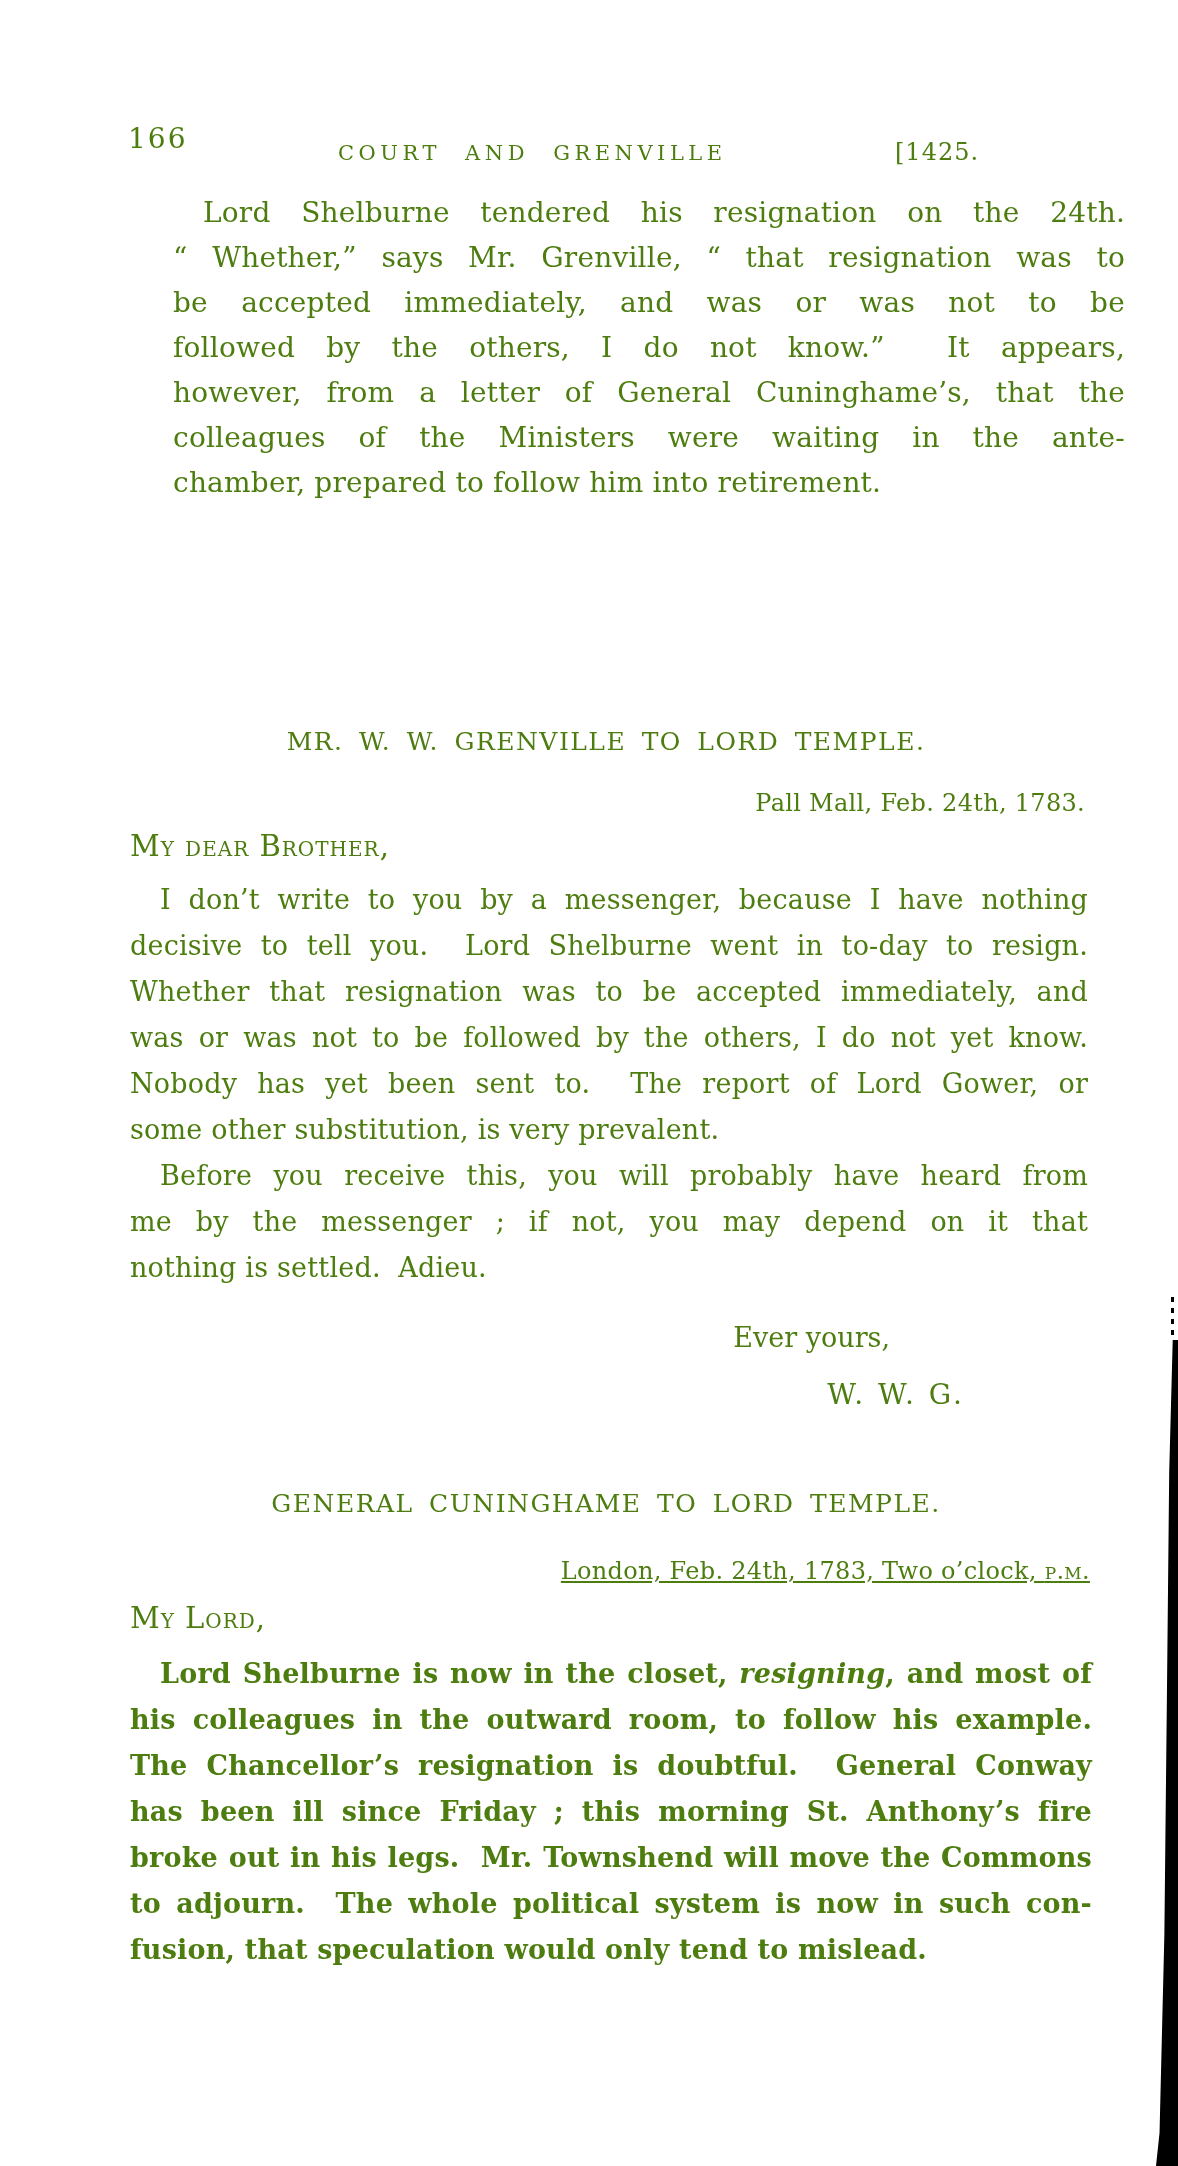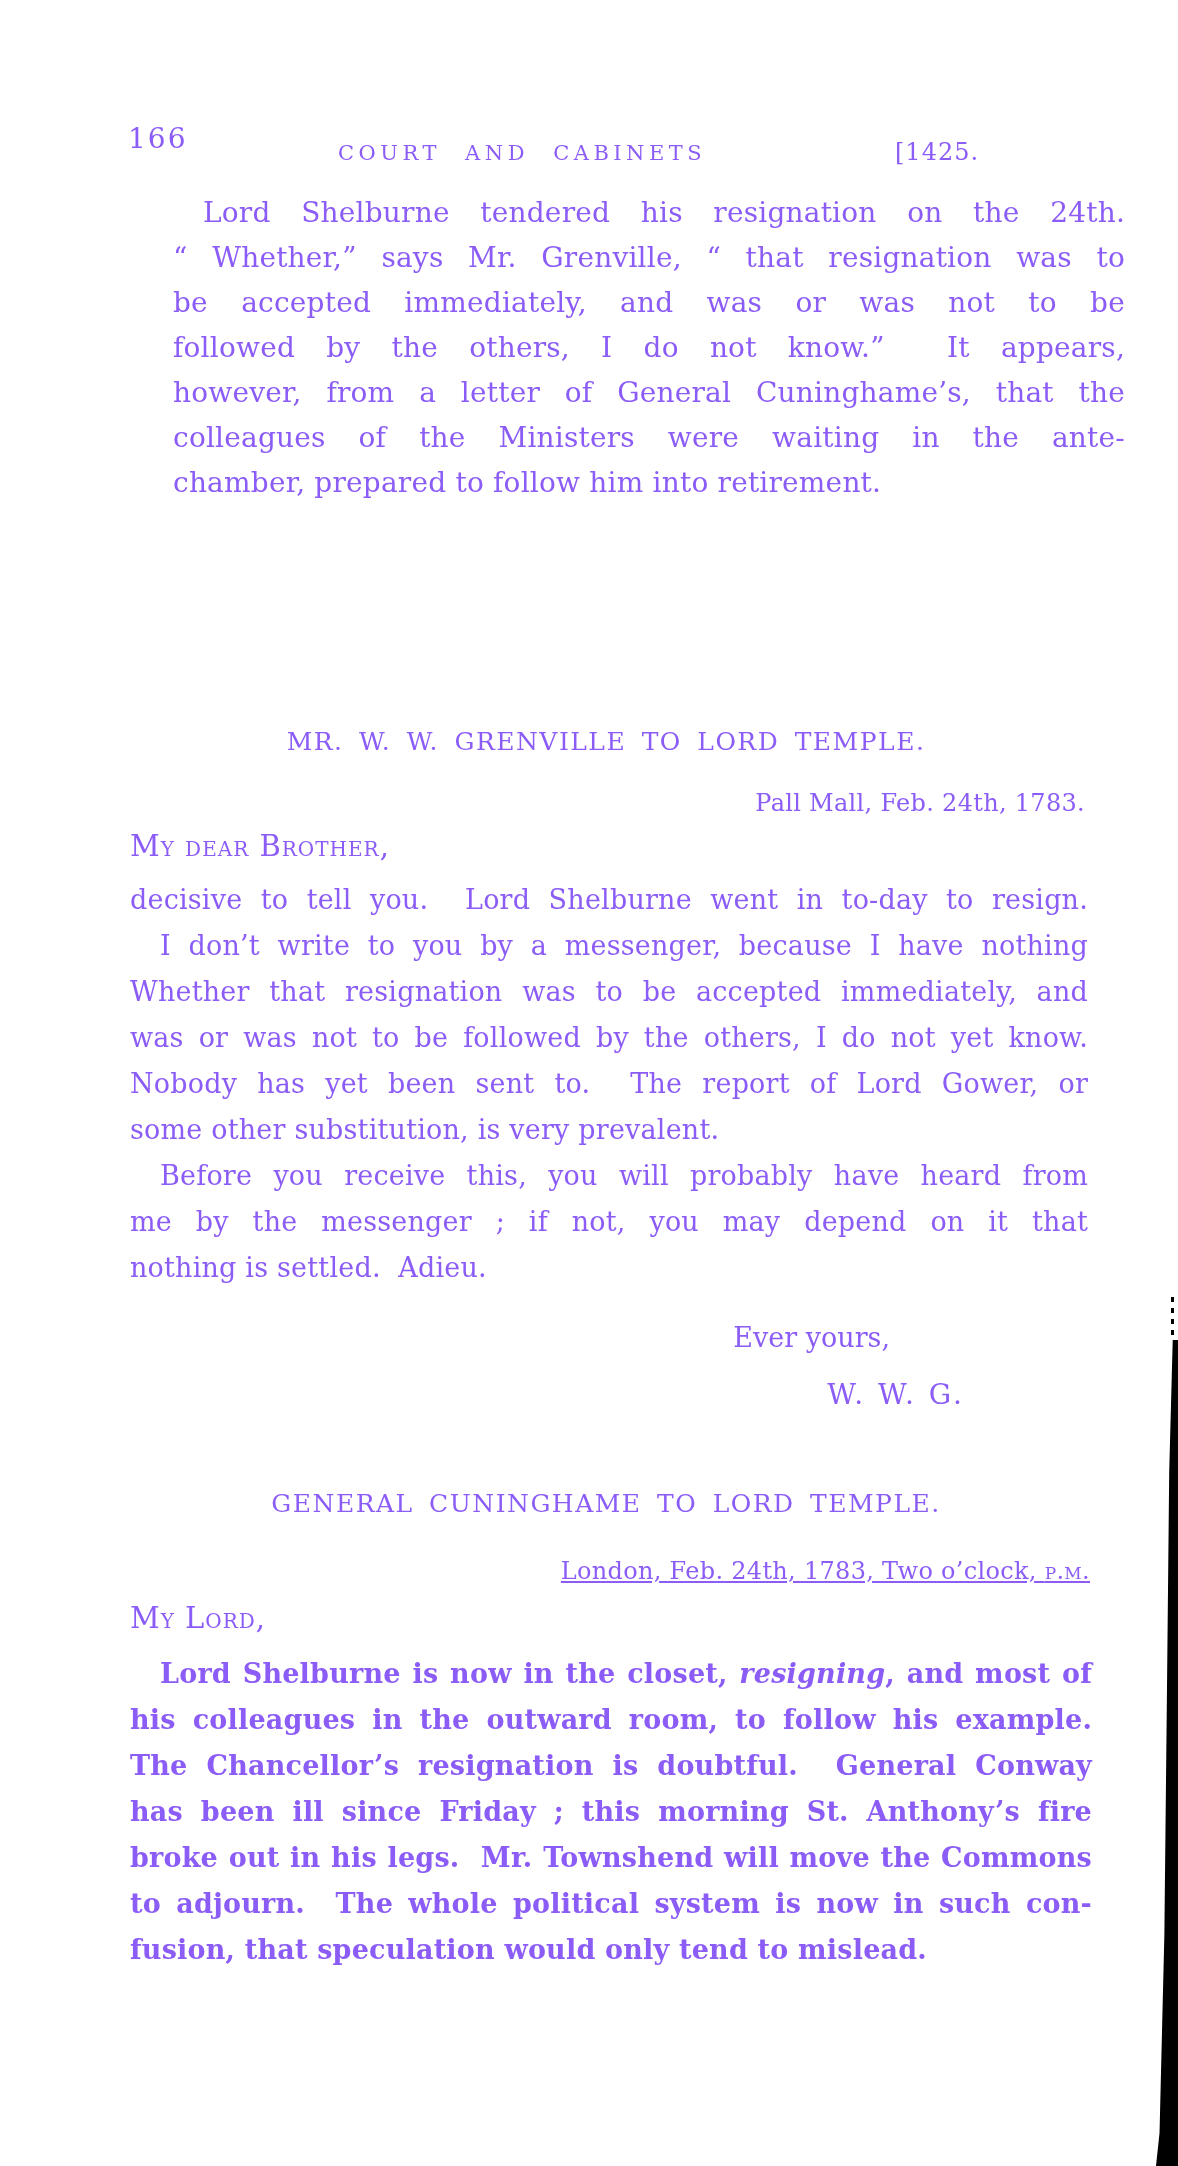--- a/index.html
+++ b/index.html
@@ -1,20 +1,20 @@
 <!DOCTYPE html>
 <html><head>
 <meta charset="utf-8">
 <style>
   html,body{margin:0;padding:0;background:#ffffff;}
   .page{
     position:relative;
     width:1178px;height:2166px;
     background:#ffffff;
-    color:#8b5cf6;
+    color:#4d7c0f;
     font-family:"DejaVu Serif","Liberation Serif",serif;
     overflow:hidden;
   }
   
   .pagenum{position:absolute;left:128px;top:122px;font-size:28px;letter-spacing:2px;}
   .runhead{position:absolute;left:338px;top:141px;font-size:21px;letter-spacing:4.5px;word-spacing:13px;font-weight:500;}
   .year{position:absolute;left:895px;top:138px;font-size:24px;letter-spacing:1px;}
 
   
   .jl{text-align:justify;text-align-last:justify;}
@@ -54,40 +54,40 @@
     position:absolute;right:0;top:1340px;width:22px;height:826px;background:#000;
     clip-path:polygon(76% 0,100% 0,100% 100%,0 100%,16% 96%,38% 72%,50% 42%,60% 16%);
   }
 </style>
 </head>
 <body>
 
 <div class="page">
 
   <div class="pagenum">166</div>
-  <div class="runhead">COURT AND CABINETS</div>
+  <div class="runhead">COURT AND GRENVILLE</div>
   <div class="year">[1425.</div>
 
   <div class="intro">
     <div class="jl indent">Lord Shelburne tendered his resignation on the 24th.</div>
     <div class="jl">“ Whether,” says Mr. Grenville, “ that resignation was to</div>
     <div class="jl">be accepted immediately, and was or was not to be</div>
     <div class="jl">followed by the others, I do not know.”&nbsp; It appears,</div>
     <div class="jl">however, from a letter of General Cuninghame’s, that the</div>
     <div class="jl">colleagues of the Ministers were waiting in the ante-</div>
     <div class="jl-last">chamber, prepared to follow him into retirement.</div>
   </div>
 
   <div class="letter-heading h1">MR. W. W. GRENVILLE TO LORD TEMPLE.</div>
   <div class="dateline d1">Pall Mall, Feb. 24th, 1783.</div>
   <div class="salutation s1">My dear Brother,</div>
 
   <div class="letter-body b1">
+    <div class="jl indent">I don’t write to you by a messenger, because I have nothing</div>
     <div class="jl">decisive to tell you.&nbsp; Lord Shelburne went in to-day to resign.</div>
-    <div class="jl indent">I don’t write to you by a messenger, because I have nothing</div>
     <div class="jl">Whether that resignation was to be accepted immediately, and</div>
     <div class="jl">was or was not to be followed by the others, I do not yet know.</div>
     <div class="jl">Nobody has yet been sent to.&nbsp; The report of Lord Gower, or</div>
     <div class="jl-last">some other substitution, is very prevalent.</div>
     <div class="jl indent">Before you receive this, you will probably have heard from</div>
     <div class="jl">me by the messenger ; if not, you may depend on it that</div>
     <div class="jl-last">nothing is settled.&nbsp; Adieu.</div>
   </div>
 
   <div class="closing">Ever yours,</div>

